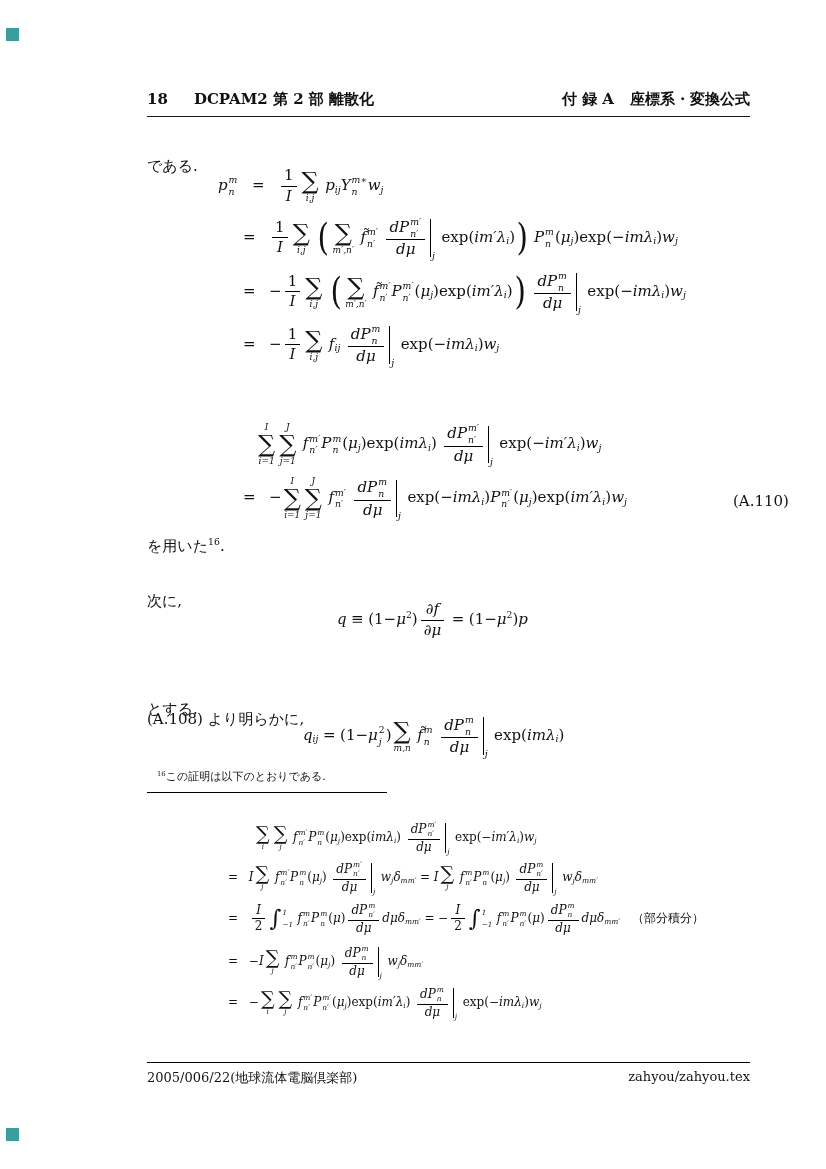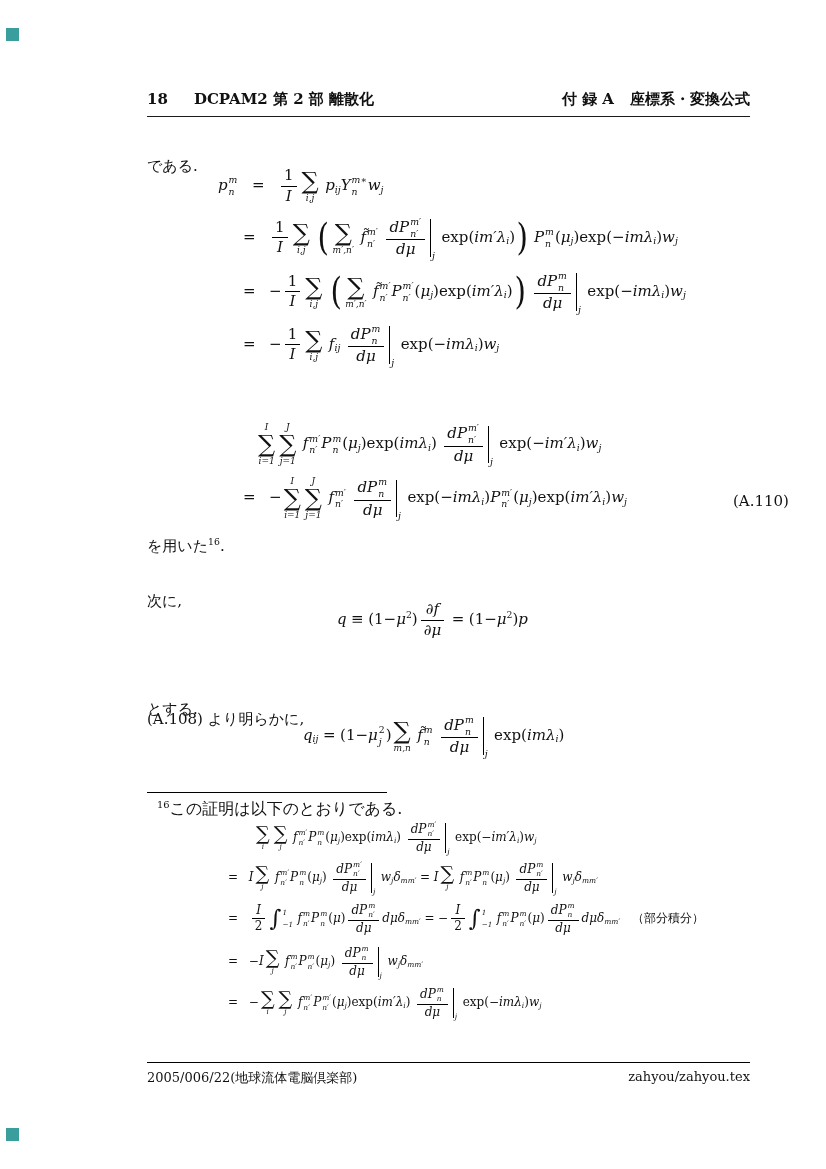--- a/index.html
+++ b/index.html
@@ -7,21 +7,21 @@
         font-family:"DejaVu Serif",serif;color:#111;overflow:hidden;}
   .navsq{position:absolute;left:6px;width:13px;height:13px;background:#3a9e9c;cursor:pointer;}
   .header{position:absolute;left:147px;top:90px;width:603px;display:flex;justify-content:space-between;
           font-weight:bold;font-size:15px;padding-bottom:7px;border-bottom:1.5px solid #1a1a1a;}
   .h-left{display:flex;gap:26px;}
   .h-right{display:flex;gap:16px;}
   .para{position:absolute;left:147px;font-size:15px;white-space:nowrap;margin-top:16px;}
   .disp{position:absolute;white-space:nowrap;font-size:15px;}
   .fn-disp{position:absolute;white-space:nowrap;font-size:12px;}
   .fnote-rule{position:absolute;left:147px;top:792px;width:240px;border-top:1px solid #000;}
-  .fn-text{position:absolute;left:157px;top:799px;font-size:16px;}
+  .fn-text{position:absolute;left:157px;top:769px;font-size:11px;}
   .fnref{font-size:0.62em;vertical-align:0.6em;}
   .footer-rule{position:absolute;left:147px;top:1062px;width:603px;border-top:1px solid #000;}
   .footer{position:absolute;left:147px;top:1069px;width:603px;display:flex;justify-content:space-between;font-size:13px;}
   .eqnum{position:absolute;left:693px;top:492px;font-size:15px;margin-left:40px;}
 
   
   .it{font-style:italic;}
   .rm{font-style:normal;}
   .sp{display:inline-block;width:0.30em;}
   .sup{font-size:0.62em;vertical-align:0.62em;}

